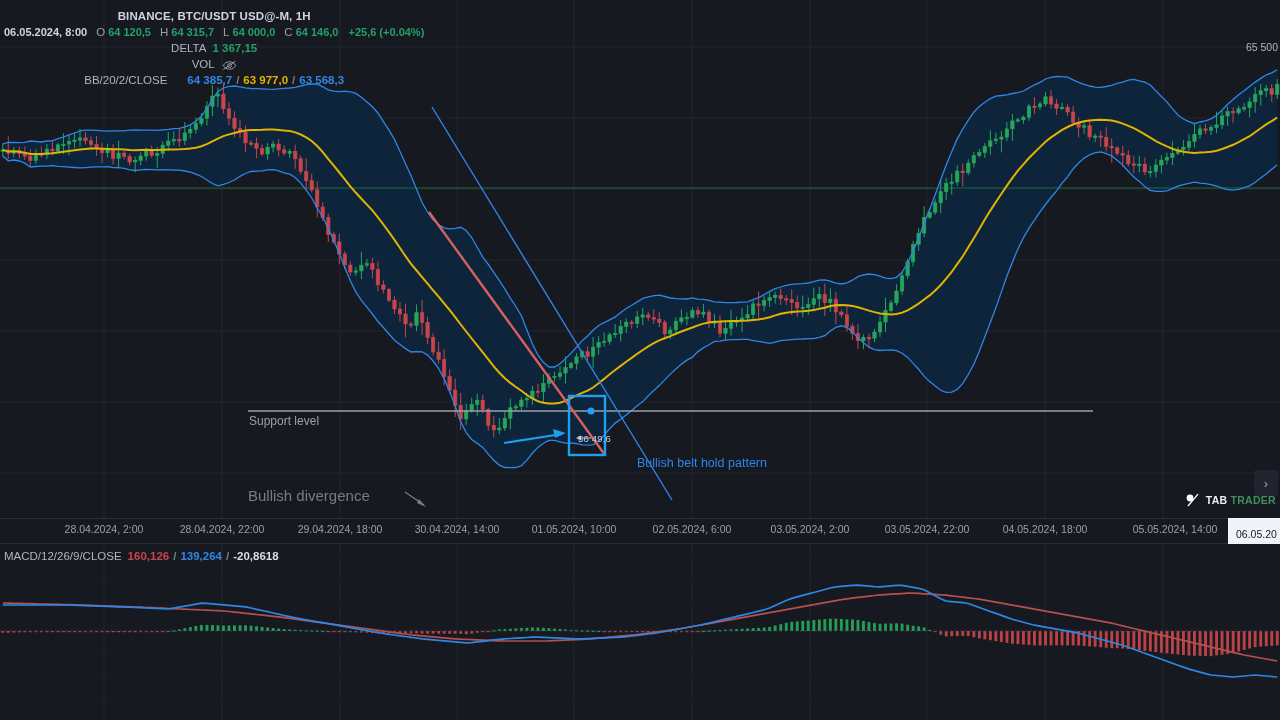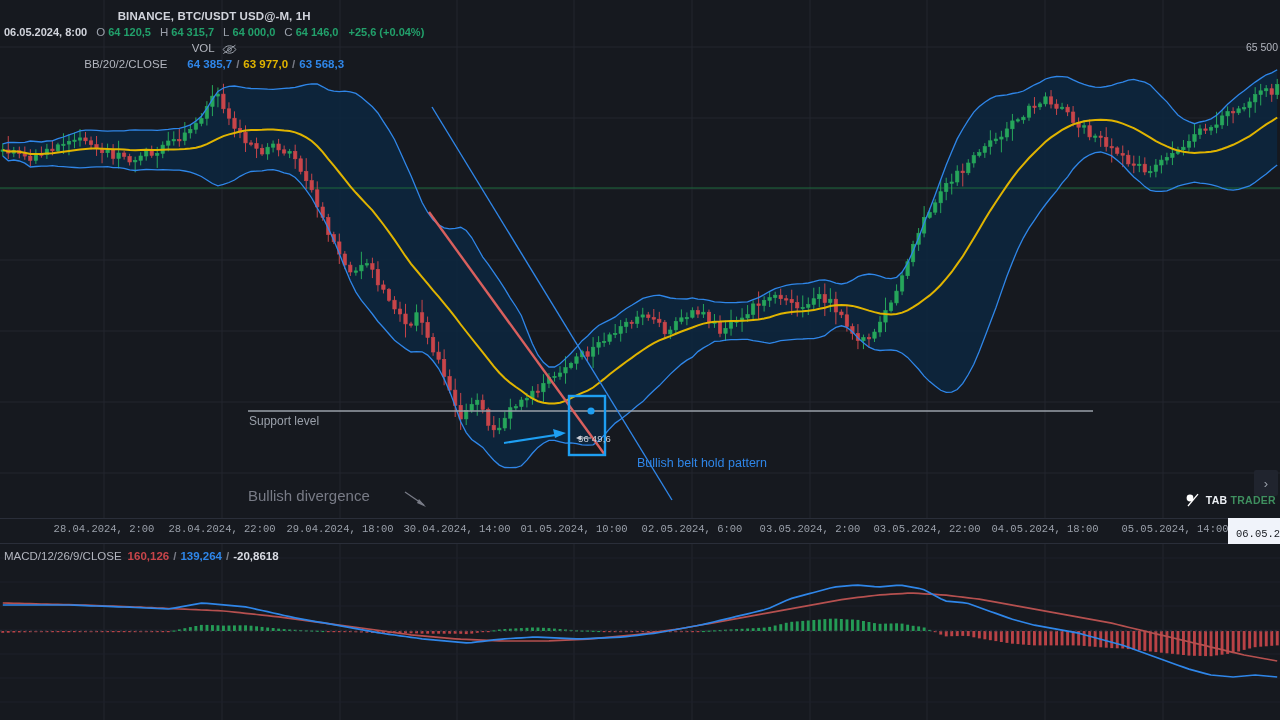--- a/index.html
+++ b/index.html
@@ -3,21 +3,21 @@
 <meta charset="utf-8">
 <style>
   html,body{margin:0;padding:0;background:#131722;}
   body{width:1280px;height:720px;overflow:hidden;
        font-family:"Liberation Sans","DejaVu Sans",sans-serif;}
   #app{position:relative;width:1280px;height:720px;background:#16191f;overflow:hidden;}
 
   
   .pane{position:absolute;left:0;width:1280px;overflow:hidden;background:#16191f;}
   #price-pane{top:0;height:518px;}
-  #axis-pane{top:518px;height:44px;background:#16191f;font-family:Liberation Mono, monospace;}
+  #axis-pane{top:518px;height:44px;background:#16191f;}
   #macd-pane{top:544px;height:176px;}
   .pane-sep{position:absolute;left:0;width:1280px;height:1px;background:#2a2e39;}
 
   svg.layer{position:absolute;left:0;top:0;overflow:visible;}
 
   
   #legend{position:absolute;left:4px;top:8px;z-index:30;line-height:16px;
           font-size:11.5px;white-space:nowrap;}
   .lg-row{height:16px;display:flex;align-items:center;gap:0;justify-content:center;}
   .lg-title{color:#d1d4dc;font-weight:bold;font-size:11.5px;letter-spacing:.1px;}
@@ -590,20 +590,24 @@
       <span class="lg-ohlc up">64 120,5</span>
       <span class="ohlc-k">H</span>
       <span class="lg-ohlc up">64 315,7</span>
       <span class="ohlc-k">L</span>
       <span class="lg-ohlc up">64 000,0</span>
       <span class="ohlc-k">C</span>
       <span class="lg-ohlc up">64 146,0</span>
       <span class="lg-ohlc up" style="margin-left:10px">+25,6 (+0.04%)</span>
     </div>
     <div class="lg-row">
+      <span class="lg-lbl">DELTA</span>
+      <span class="lg-v up" style="margin-left:6px">1 367,15</span>
+    </div>
+    <div class="lg-row">
       <span class="lg-lbl">VOL</span>
       <span class="eye">
         <svg width="15" height="11" viewBox="0 0 15 11">
           <path d="M1.2 5.5C2.8 3 4.9 1.8 7.5 1.8c2.6 0 4.7 1.2 6.3 3.7-1.6 2.5-3.7 3.7-6.3 3.7-2.6 0-4.7-1.2-6.3-3.7z" fill="none" stroke="#9aa0aa" stroke-width="1"></path>
           <circle cx="7.5" cy="5.5" r="1.9" fill="none" stroke="#9aa0aa" stroke-width="1"></circle>
           <line x1="1.3" y1="9.6" x2="13.4" y2="1.2" stroke="#9aa0aa" stroke-width="1"></line>
         </svg>
       </span>
     </div>
     <div class="lg-row">

